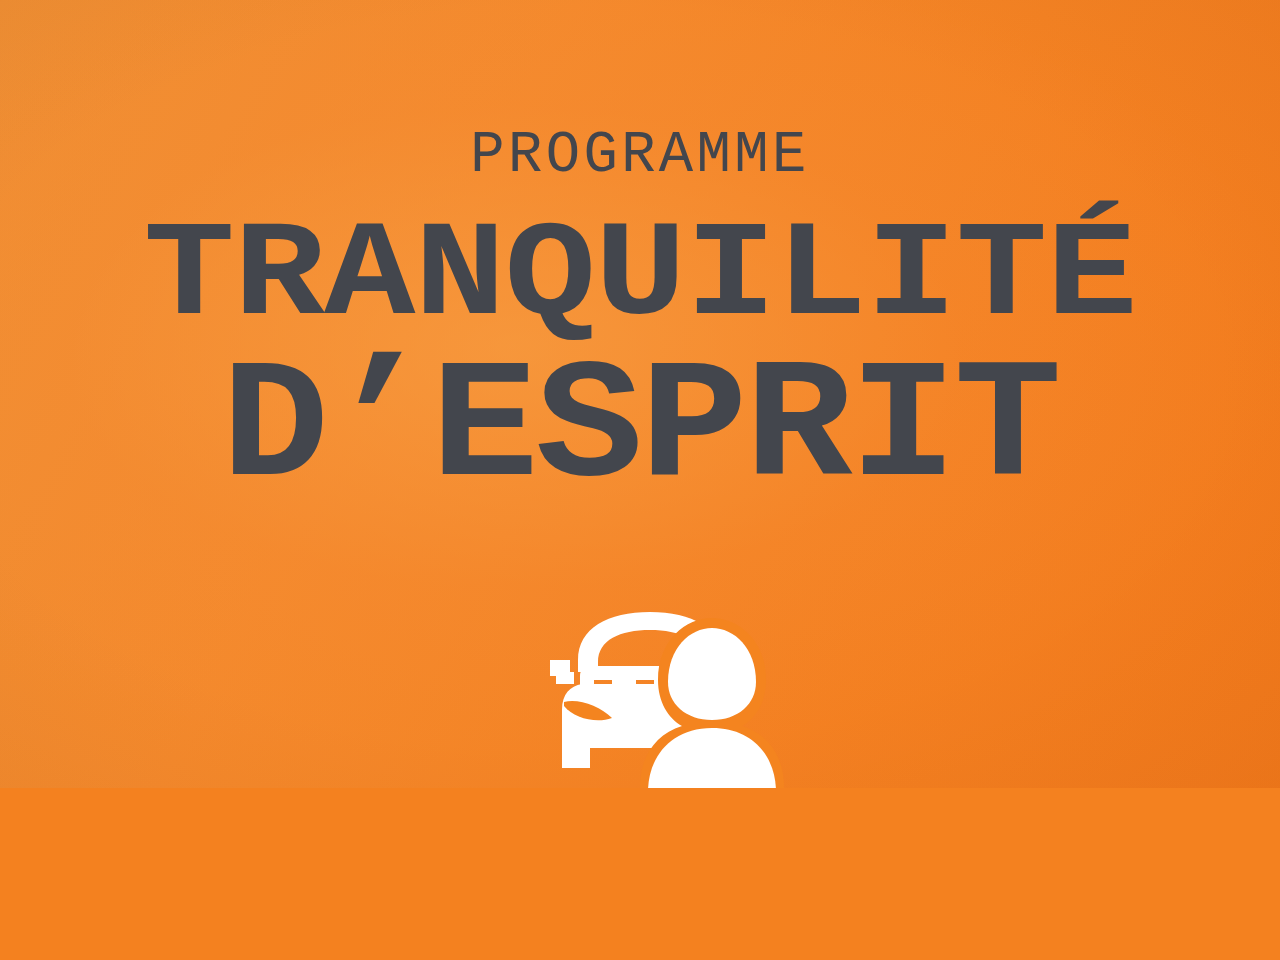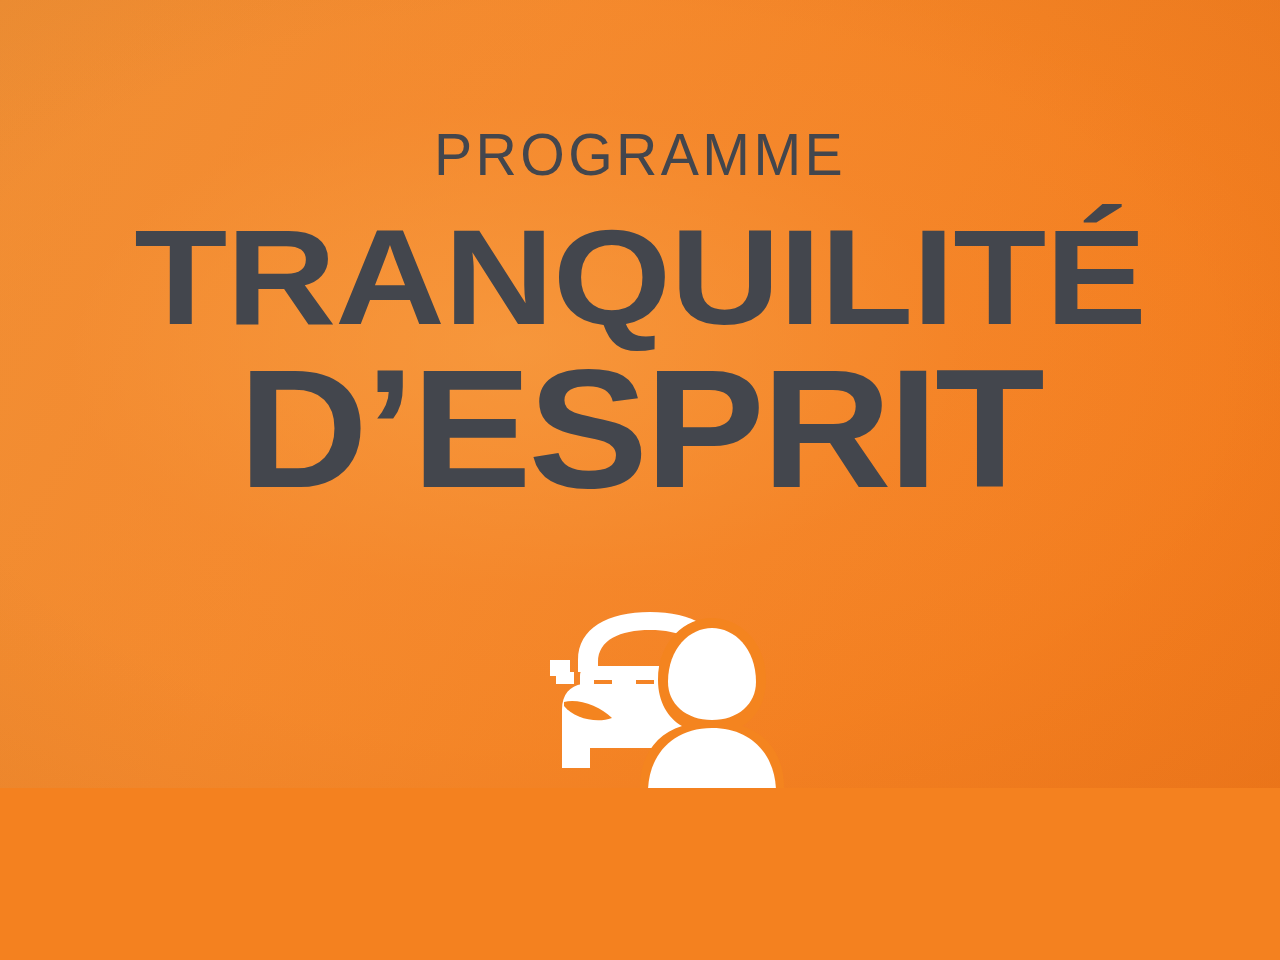--- a/index.html
+++ b/index.html
@@ -11,20 +11,21 @@
   body {
     font-family: "Liberation Sans", sans-serif;
   }
 
   .banner {
     position: relative;
     width: 1280px;
     height: 788px;
     overflow: hidden;
     background: #fdba74;
+    font-family: Liberation Mono, monospace;
   }
 
   
   .bg-base {
     position: absolute;
     inset: 0;
     background: linear-gradient(118deg, #ef8f34 0%, #f4892c 34%, #f48223 62%, #f2791b 100%);
   }
   .bg-glow {
     position: absolute;

